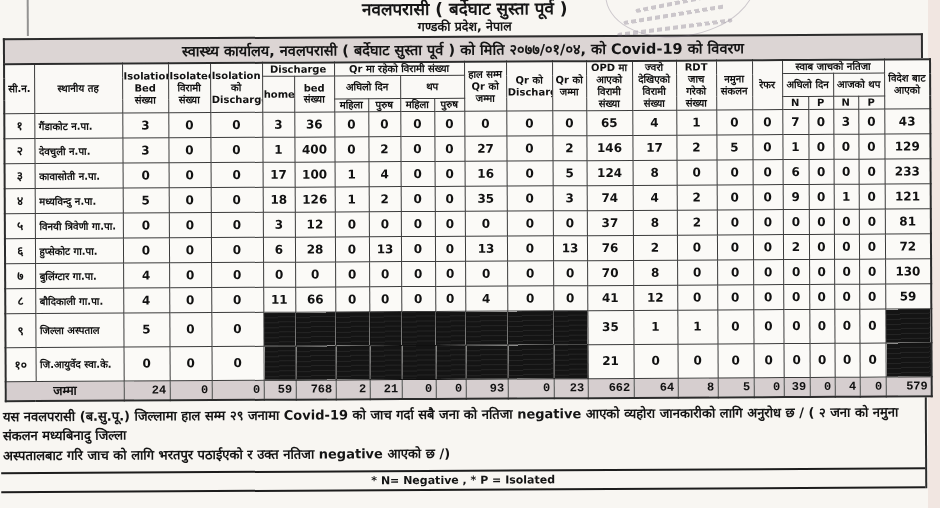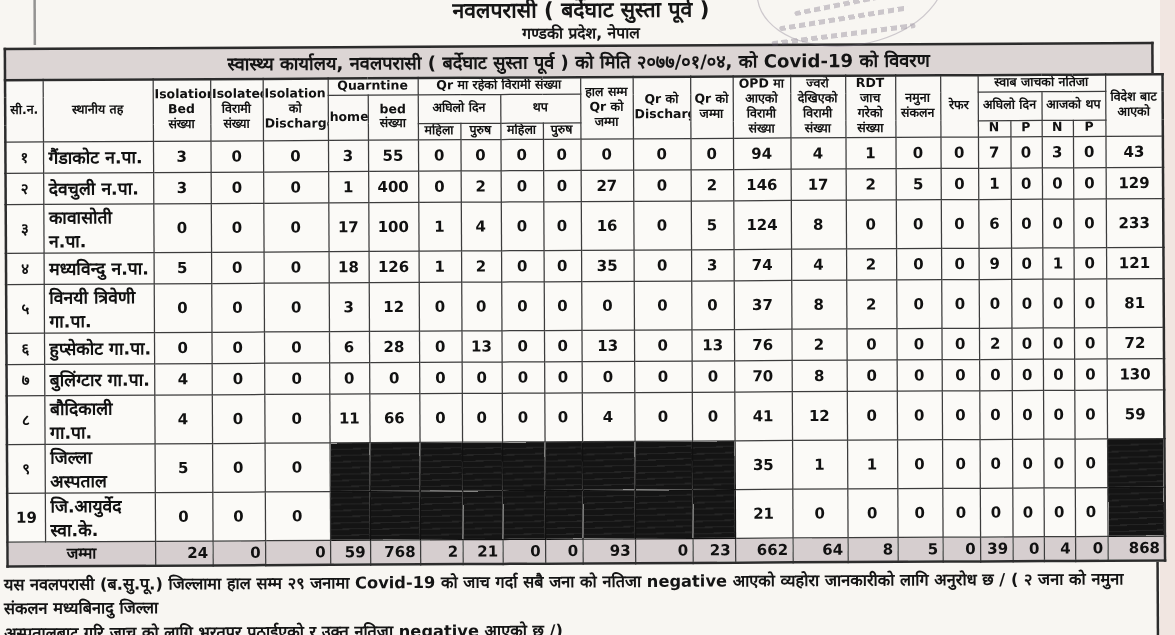--- a/index.html
+++ b/index.html
@@ -31,26 +31,26 @@
         color:#141414;padding:1px 0 2px 0;box-sizing:border-box;}
   
   table{border-collapse:collapse;table-layout:fixed;width:922px;margin-left:4px;
         background:#fbfaf7;}
   th,td{border:1px solid #3c3c3c;overflow:hidden;color:#111;}
   table{border:2px solid #2c2c2c;}
   thead th{font-size:10px;font-weight:bold;text-align:center;padding:0 1px;line-height:1.18;
         vertical-align:middle;background:#faf9f6;}
   tbody td{font-size:12px;font-weight:600;text-align:center;height:24px;padding:0;}
   td.sn-cell{font-size:12px;}
-  td.name-cell{text-align:left;padding-left:4px;font-size:14px;}
+  td.name-cell{text-align:left;padding-left:4px;font-size:10px;}
   tr.tall td{height:33px;}
   td.redacted{background:#141414;border-color:#101010;
         background-image:repeating-linear-gradient(178deg,rgba(255,255,255,.07) 0 1px,transparent 1px 5px);}
   tfoot td{background:#d6cecf;font-weight:bold;font-size:12px;text-align:right;
-        padding:0 3px 0 0;height:18px;}
+        padding:0 3px 0 0;height:18px;font-family:Liberation Mono, monospace;}
   tfoot td.total-label{text-align:center;font-size:12.5px;padding:0;}
   
   .lower-frame{width:926px;margin-left:0;border-right:2px solid #2c2c2c;box-sizing:border-box;}
   .footnote{padding:5px 6px 2px 2px;font-size:13px;font-weight:bold;color:#141414;
         line-height:1.5;}
   .legend-strip{border-top:2px solid #1d1d1d;border-bottom:2px solid #1d1d1d;
         text-align:center;font-size:11px;font-weight:bold;color:#141414;
         padding:2px 0;margin-top:5px;}
 </style>
 </head>
@@ -103,21 +103,21 @@
           <col style="width:26px">
           <col style="width:46px">
       </colgroup>
       <thead>
         <tr>
           <th rowspan="3">सी.न.</th>
           <th rowspan="3">स्थानीय तह</th>
           <th rowspan="3">Isolation Bed संख्या</th>
           <th rowspan="3">Isolated विरामी संख्या</th>
           <th rowspan="3">Isolation को Discharge</th>
-          <th colspan="2">Quarntine</th>
+          <th colspan="2">Discharge</th>
           <th colspan="4">Qr मा रहेको विरामी संख्या</th>
           <th rowspan="3">हाल सम्म Qr को जम्मा</th>
           <th rowspan="3">Qr को Discharge</th>
           <th rowspan="3">Qr को जम्मा</th>
           <th rowspan="3">OPD मा आएको विरामी संख्या</th>
           <th rowspan="3">ज्वरो देखिएको विरामी संख्या</th>
           <th rowspan="3">RDT जाच गरेको संख्या</th>
           <th rowspan="3">नमुना संकलन</th>
           <th rowspan="3">रेफर</th>
           <th colspan="4">स्वाब जाचको नतिजा</th>
@@ -143,29 +143,29 @@
         </tr>
       </thead>
       <tbody>
           <tr>
             <td class="sn-cell">१</td>
             <td class="name-cell">गैंडाकोट न.पा.</td>
             <td class="">3</td>
             <td class="">0</td>
             <td class="">0</td>
             <td class="">3</td>
-            <td class="">55</td>
-            <td class="">0</td>
-            <td class="">0</td>
-            <td class="">0</td>
-            <td class="">0</td>
-            <td class="">0</td>
-            <td class="">0</td>
-            <td class="">0</td>
-            <td class="">94</td>
+            <td class="">36</td>
+            <td class="">0</td>
+            <td class="">0</td>
+            <td class="">0</td>
+            <td class="">0</td>
+            <td class="">0</td>
+            <td class="">0</td>
+            <td class="">0</td>
+            <td class="">65</td>
             <td class="">4</td>
             <td class="">1</td>
             <td class="">0</td>
             <td class="">0</td>
             <td class="">7</td>
             <td class="">0</td>
             <td class="">3</td>
             <td class="">0</td>
             <td class="">43</td>
           </tr>
@@ -371,21 +371,21 @@
             <td class="">1</td>
             <td class="">0</td>
             <td class="">0</td>
             <td class="">0</td>
             <td class="">0</td>
             <td class="">0</td>
             <td class="">0</td>
             <td class="redacted"></td>
           </tr>
           <tr class="tall">
-            <td class="sn-cell">19</td>
+            <td class="sn-cell">१०</td>
             <td class="name-cell">जि.आयुर्वेद स्वा.के.</td>
             <td class="">0</td>
             <td class="">0</td>
             <td class="">0</td>
             <td class="redacted"></td>
             <td class="redacted"></td>
             <td class="redacted"></td>
             <td class="redacted"></td>
             <td class="redacted"></td>
             <td class="redacted"></td>
@@ -421,21 +421,21 @@
             <td>23</td>
             <td>662</td>
             <td>64</td>
             <td>8</td>
             <td>5</td>
             <td>0</td>
             <td>39</td>
             <td>0</td>
             <td>4</td>
             <td>0</td>
-            <td>868</td>
+            <td>579</td>
           </tr>
       </tfoot>
     </table>
 
     <div class="lower-frame">
       <div class="footnote">
         <div>यस  नवलपरासी (ब.सु.पू.)  जिल्लामा हाल सम्म २९  जनामा Covid-19 को  जाच गर्दा सबै जना को नतिजा  negative आएको व्यहोरा जानकारीको लागि अनुरोध छ   / ( २ जना को नमुना संकलन मध्यबिनादु जिल्ला</div>
         <div>अस्पतालबाट गरि जाच को लागि भरतपुर पठाईएको र उक्त नतिजा  negative आएको छ /)</div>
       </div>
       <div class="legend-strip">

